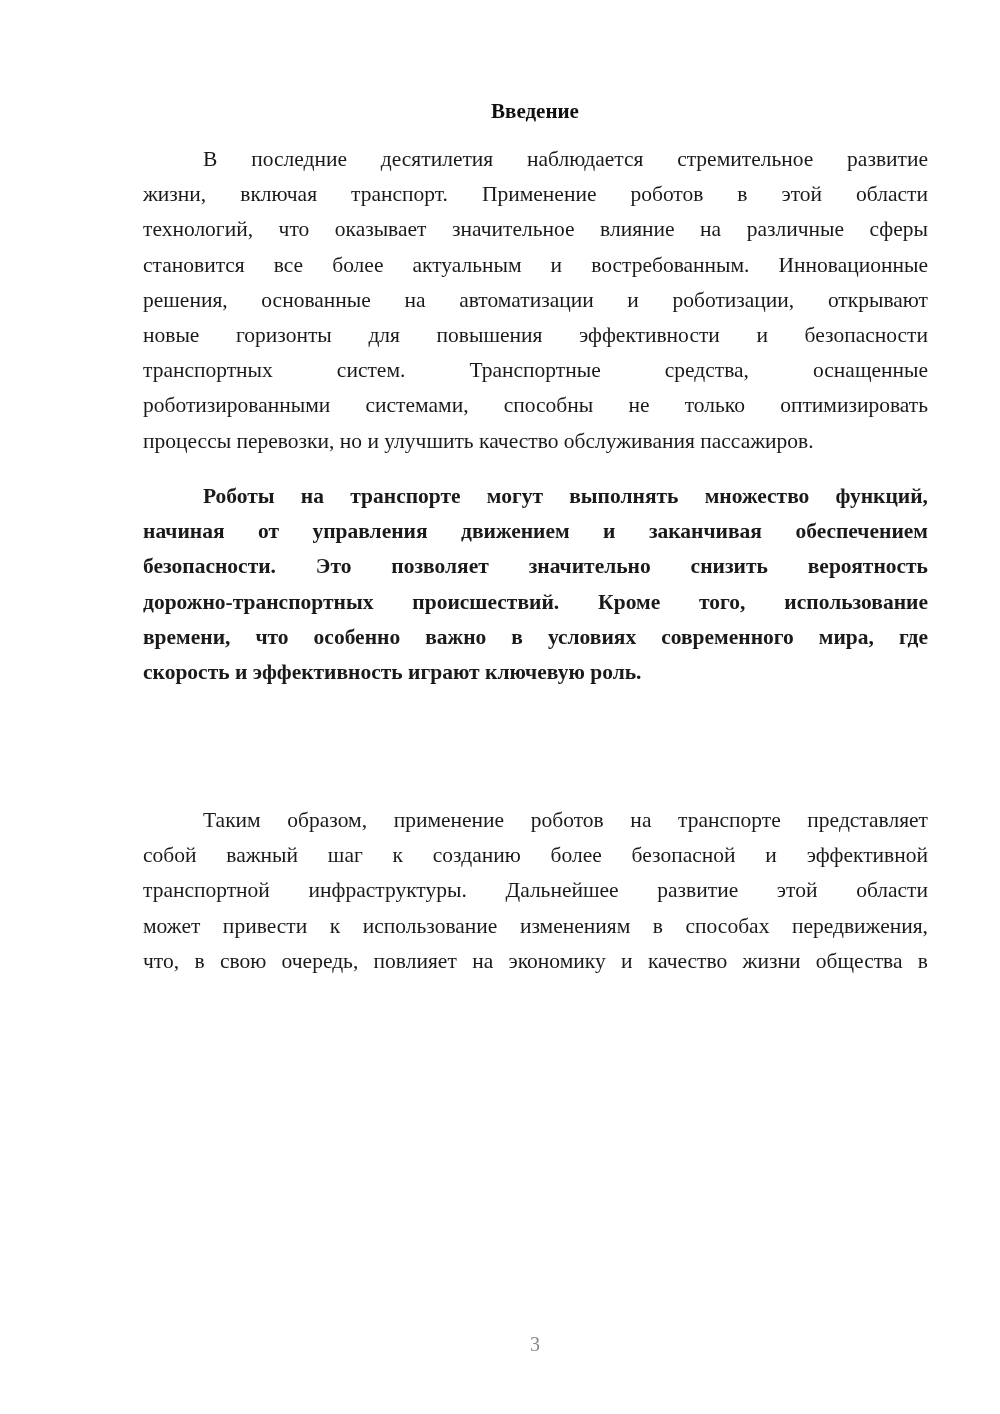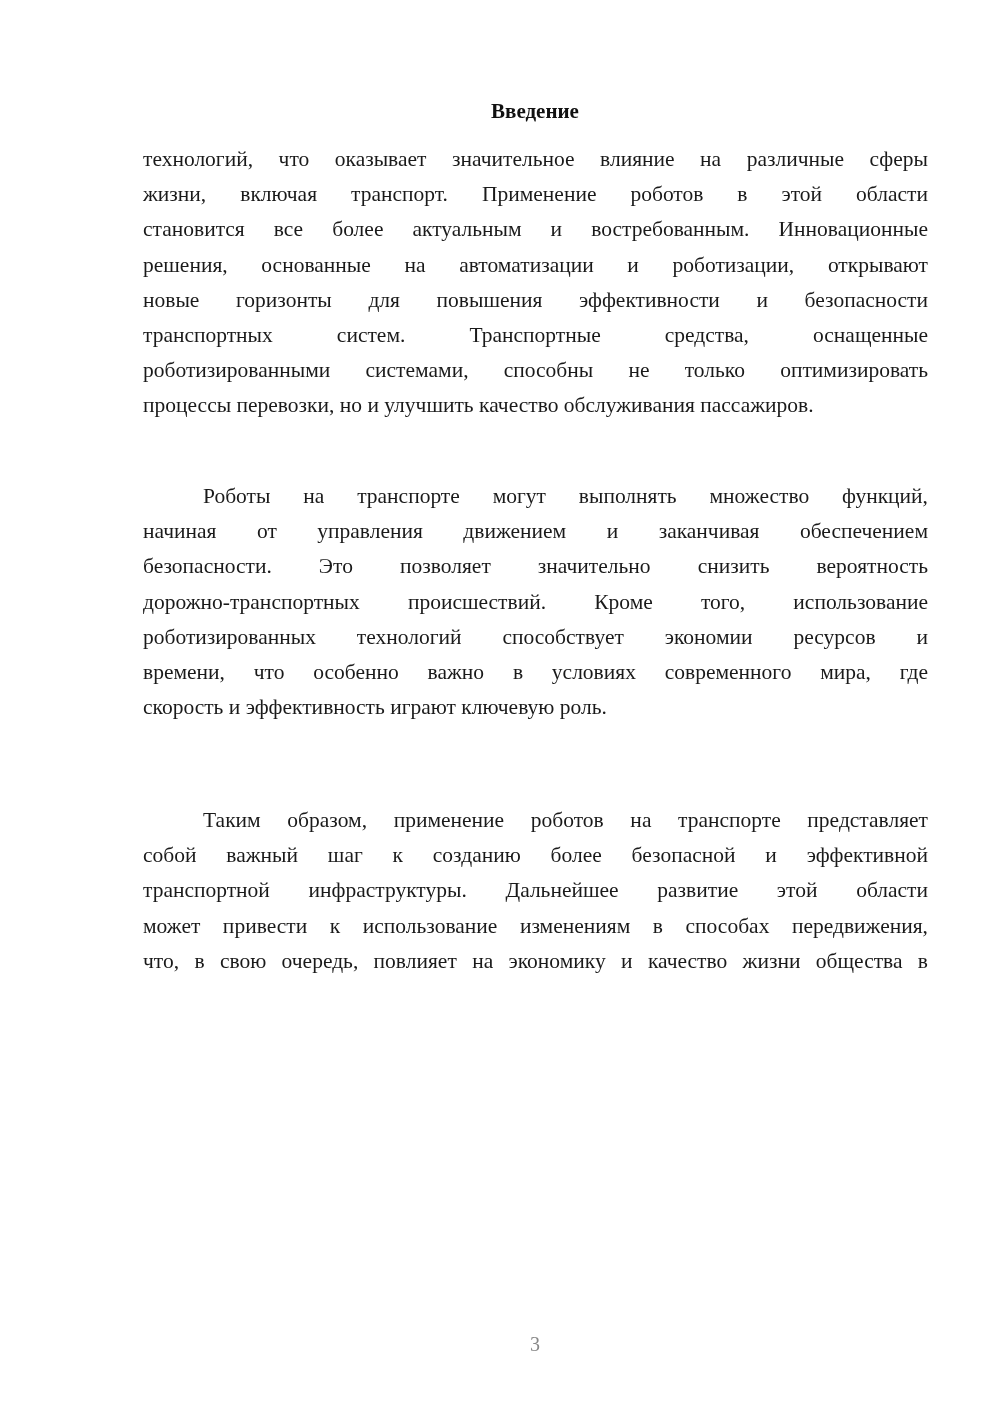--- a/index.html
+++ b/index.html
@@ -47,21 +47,21 @@
       text-align-last: justify;
       overflow: visible;
     }
     .line.last {
       text-align-last: left;
     }
     .line.indent {
       padding-left: 60px;
     }
     #p1 { top: 142px; }
-    #p2 { top: 479px; }
+    #p2 { top: 479px; font-weight: bold; }
     #p3 { top: 782px; margin-top: 21px; }
     .line span {
       display: block;
       width: 100%;
       white-space: normal;
       text-align: justify;
       text-align-last: justify;
     }
     .line.last span { text-align-last: left; }
     .page-number {
@@ -75,25 +75,28 @@
     }
   </style>
 </head>
 <body>
 
 <div class="page">
 
   <div class="title">Введение</div>
 
   <div class="para" id="p1">
-    <div class="line">
-        <span>технологий, что оказывает значительное влияние на различные сферы</span>
+    <div class="line indent">
+        <span>В последние десятилетия наблюдается стремительное развитие</span>
       </div>
     <div class="line">
         <span>жизни, включая транспорт. Применение роботов в этой области</span>
+      </div>
+    <div class="line">
+        <span>технологий, что оказывает значительное влияние на различные сферы</span>
       </div>
     <div class="line">
         <span>становится все более актуальным и востребованным. Инновационные</span>
       </div>
     <div class="line">
         <span>решения, основанные на автоматизации и роботизации, открывают</span>
       </div>
     <div class="line">
         <span>новые горизонты для повышения эффективности и безопасности</span>
       </div>
@@ -115,23 +118,20 @@
     <div class="line">
         <span>начиная от управления движением и заканчивая обеспечением</span>
       </div>
     <div class="line">
         <span>безопасности. Это позволяет значительно снизить вероятность</span>
       </div>
     <div class="line">
         <span>дорожно-транспортных происшествий. Кроме того, использование</span>
       </div>
     <div class="line">
-        <span>роботизированных технологий способствует экономии ресурсов и</span>
-      </div>
-    <div class="line">
         <span>времени, что особенно важно в условиях современного мира, где</span>
       </div>
     <div class="line last">
         <span>скорость и эффективность играют ключевую роль.</span>
       </div>
   </div>
 
   <div class="para" id="p3">
     <div class="line indent">
         <span>Таким образом, применение роботов на транспорте представляет</span>

